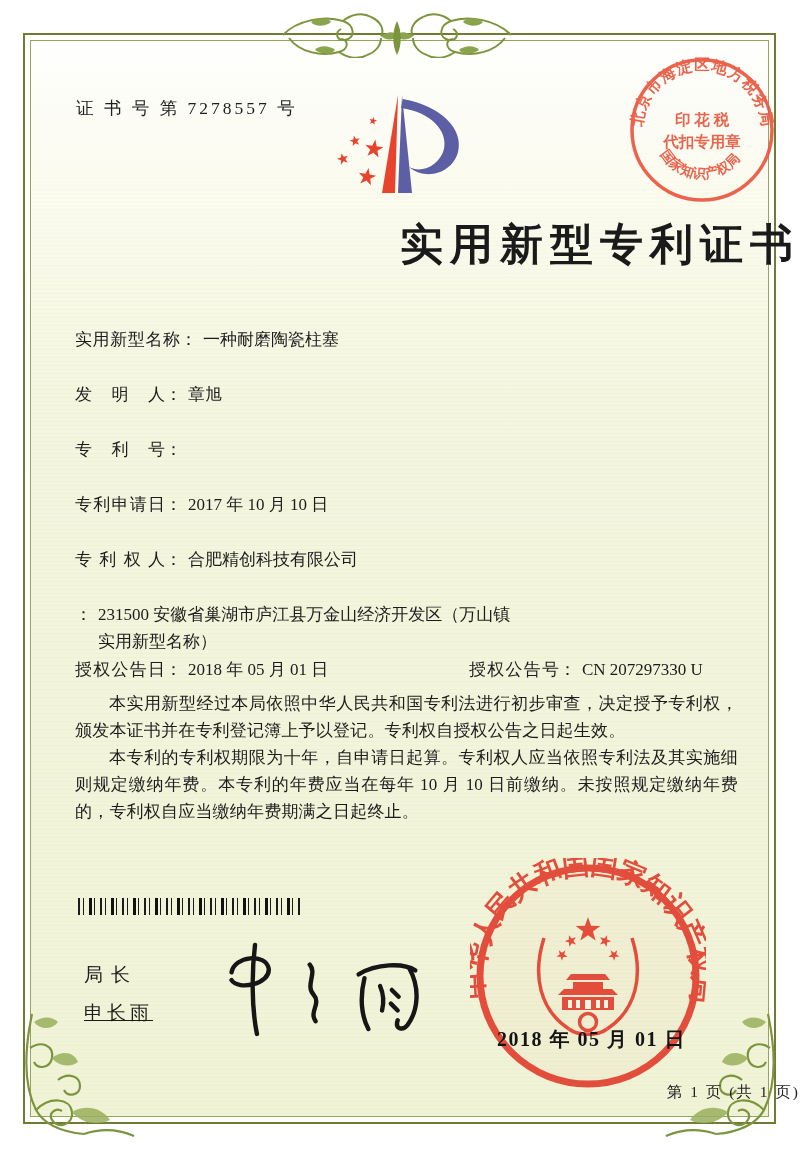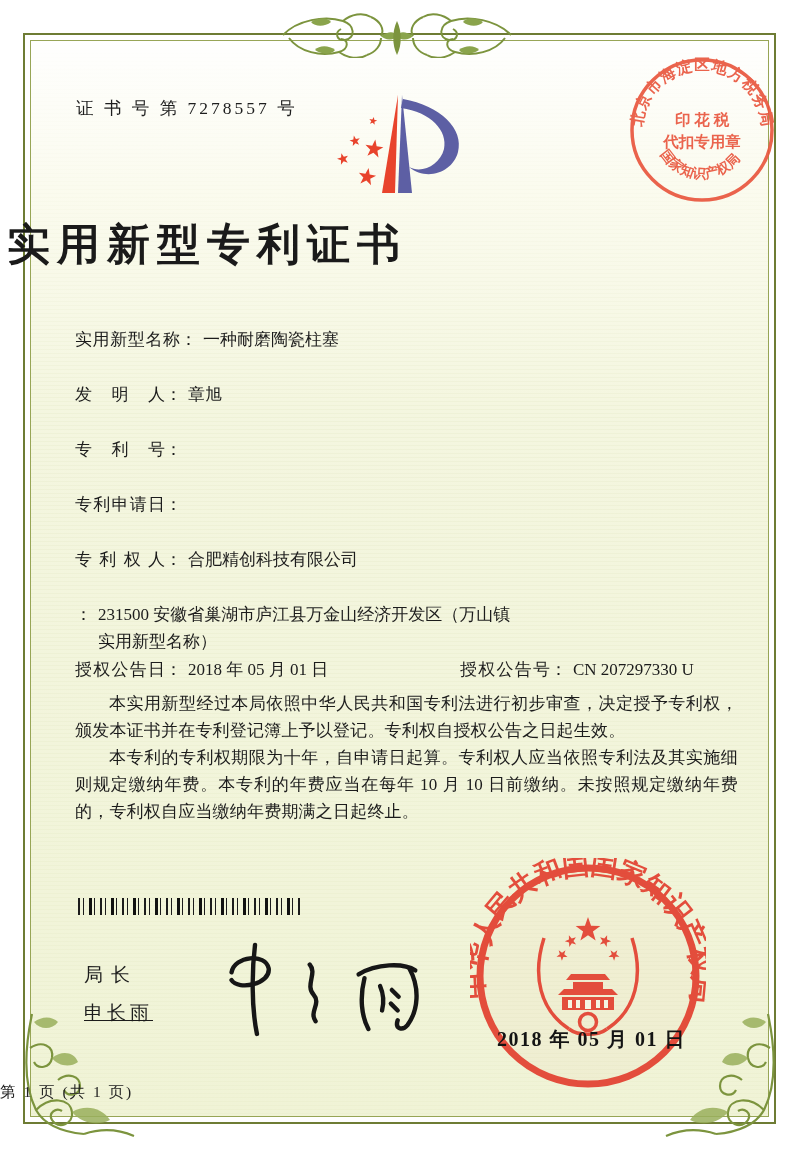--- a/index.html
+++ b/index.html
@@ -16,48 +16,48 @@
     background:
       linear-gradient(180deg, rgba(255,255,255,.95) 0%, rgba(252,252,240,.82) 14%,
         rgba(243,246,218,.55) 34%, rgba(238,242,208,.72) 100%),
       repeating-linear-gradient(180deg, rgba(150,165,80,.12) 0 1px, transparent 1px 4px);
     background-color:#f5f6e6;}
   .ornament{position:absolute;}
   
   .cert-no{position:absolute;left:76px;top:96px;font-size:17.5px;letter-spacing:3px;color:#1e1e1e;}
   .logo{position:absolute;left:315px;top:85px;width:170px;height:120px;}
   .tax-stamp{position:absolute;left:628px;top:56px;width:148px;height:148px;opacity:.92;}
-  .title{position:absolute;left:0;top:216px;width:100%;text-align:left;
+  .title{position:absolute;left:0;top:216px;width:100%;text-align:right;
     font-size:43px;font-weight:700;letter-spacing:7px;text-indent:7px;color:#1a1a1a;}
   
   .content{position:absolute;left:75px;top:326px;width:663px;font-size:17px;line-height:27px;color:#1c1c1c;}
   .frow{display:flex;margin-bottom:28px;position:relative;}
   .flabel{display:inline-block;width:90px;flex-shrink:0;text-align:justify;text-align-last:justify;font-family:Liberation Serif, serif;}
   .flabel.wide{width:105px;}
   .fcolon{flex-shrink:0;}
   .fvalue{margin-left:6px;}
   .addr-row{margin-bottom:0;}
   .addr-lines{margin-left:6px;}
   .grant-row{margin-top:1px;margin-bottom:0;}
-  .grant-right{position:absolute;left:385px;top:0;display:flex;}
+  .grant-right{position:absolute;left:394px;top:0;display:flex;}
   
   .paras{margin-top:7px;text-align:justify;}
   .paras p{margin:0;text-indent:2em;letter-spacing:.2px;}
   
   .barcode{position:absolute;left:78px;top:898px;width:224px;height:17px;
     background-image:repeating-linear-gradient(90deg,
       #1c1c1c 0 2px,transparent 2px 5px,#1c1c1c 5px 6px,transparent 6px 11px,
       #111 11px 14px,transparent 14px 16px,#1c1c1c 16px 17px,transparent 17px 22px);}
   .sig-title{position:absolute;left:84px;top:962px;font-size:19px;letter-spacing:8px;color:#1c1c1c;}
   .sig-name{position:absolute;left:84px;top:1000px;font-size:19px;letter-spacing:4px;color:#1c1c1c;text-decoration:underline;}
   .sig-hand{position:absolute;left:212px;top:938px;width:215px;height:100px;}
   .big-seal{position:absolute;left:470px;top:858px;width:236px;height:236px;opacity:.9;}
   .seal-date{position:absolute;left:497px;top:1026px;font-size:20px;letter-spacing:1.5px;
     color:#141414;font-weight:600;}
-  .footer{position:absolute;left:0;top:1082px;width:100%;text-align:left;
+  .footer{position:absolute;left:0;top:1082px;width:100%;text-align:right;
     font-size:15.5px;letter-spacing:2px;color:#222;}
 </style>
 </head>
 <body>
 
 <div class="page">
 
   <div class="frame-outer"></div>
   <div class="frame-inner"></div>
 
@@ -160,20 +160,21 @@
     </div>
 
     <div class="frow">
       <span class="flabel">专利号</span>
         <span class="fcolon">：</span>
     </div>
 
     <div class="frow">
       <span class="flabel">专利申请日</span>
         <span class="fcolon">：</span>
+      <span class="fvalue">2017 年 10 月 10 日</span>
     </div>
 
     <div class="frow">
       <span class="flabel">专利权人</span>
         <span class="fcolon">：</span>
       <span class="fvalue">合肥精创科技有限公司</span>
     </div>
 
     <div class="frow addr-row">
         <span class="fcolon">：</span>

